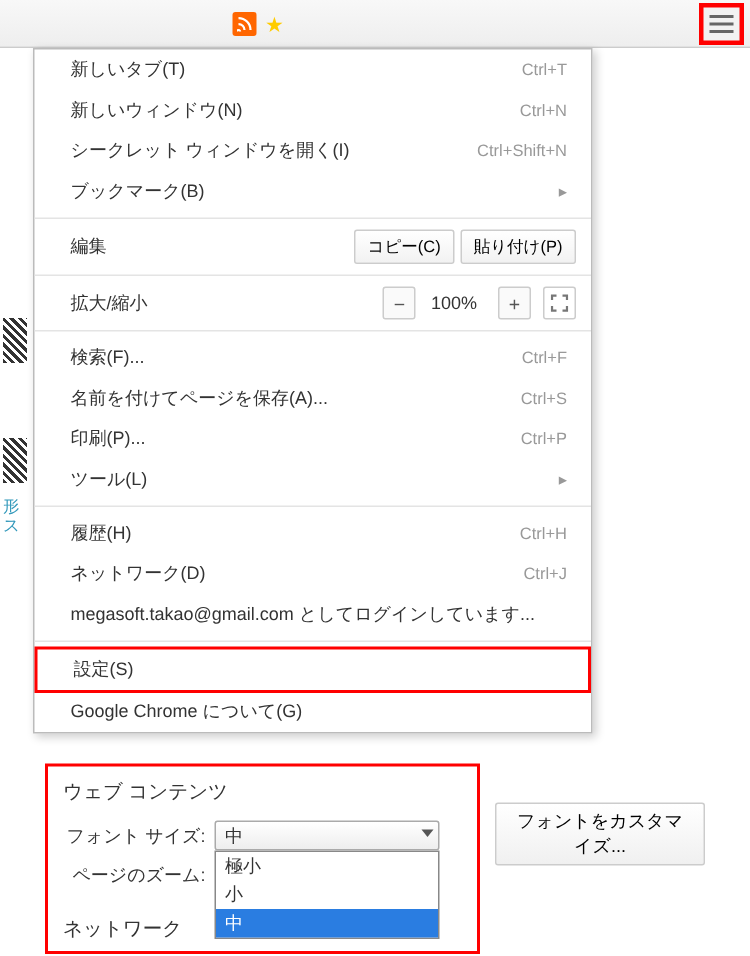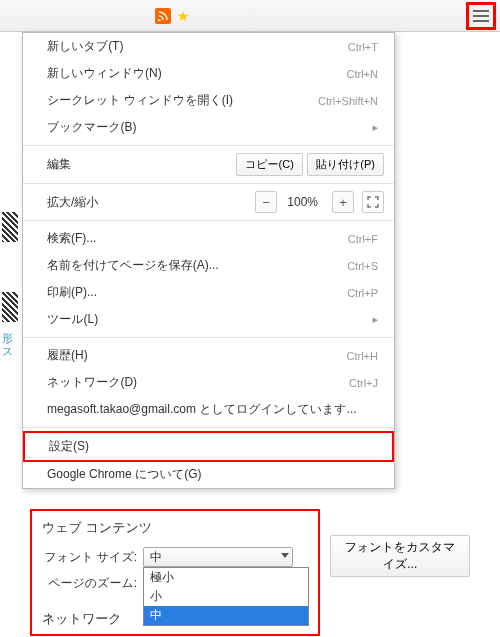--- a/index.html
+++ b/index.html
@@ -31,21 +31,21 @@
   .red-outline { border: 2px solid red; margin: -1px 0; }
   
   .settings-area { margin: 20px 30px 0 30px; position: relative; font-size: 12px; }
   .red-box { border: 2px solid red; padding: 8px 10px 6px 10px; width: 290px; }
   .section-title { font-size: 13px; margin-bottom: 10px; }
   .field-row { display: flex; align-items: center; margin-bottom: 8px; }
   .field-label { width: 95px; text-align: right; margin-right: 6px; }
   .select-box { position: relative; width: 150px; }
   .select-closed { border: 1px solid #aaa; background: linear-gradient(#fff,#eee); padding: 2px 18px 2px 6px; height: 20px; display:flex; align-items:center; border-radius:2px;}
   .select-arrow { position: absolute; right: 4px; top: 6px; width:0;height:0;border-left:4px solid transparent;border-right:4px solid transparent;border-top:5px solid #555;}
-  .dropdown { position: absolute; top: 20px; left: 0; width: 166px; border: 1px solid #888; background: #fff; z-index: 10; }
+  .dropdown { position: absolute; top: 20px; left: 0; width: 150px; border: 1px solid #888; background: #fff; z-index: 10; }
   .dropdown-item { padding: 1px 6px; }
   .dropdown-item.selected { background: #2a7de1; color: #fff; }
   .customize-btn { position: absolute; left: 300px; top: 26px; border: 1px solid #ccc; background: linear-gradient(#fff,#f0f0f0); padding: 3px 11px; border-radius:2px; font-size:12px; }
   .net-title { font-size: 13px; margin-top: 18px; }
   .side-block { position:absolute; left:2px; width:16px; background: repeating-linear-gradient(45deg,#333,#333 2px,#fff 2px,#fff 4px);}
   .sb1 { top:180px; height:30px;}
   .sb2 { top:260px; height:30px;}
   .side-text { position:absolute; left:2px; top:300px; font-size:11px; line-height:1.2; width:14px; color:#39b;}
 </style>
 </head>

